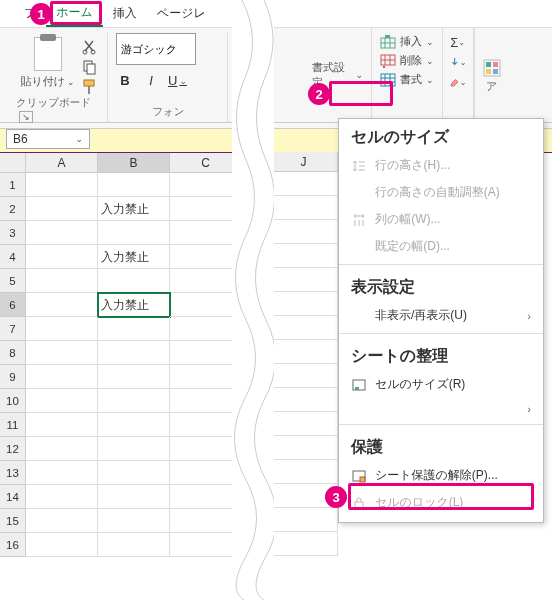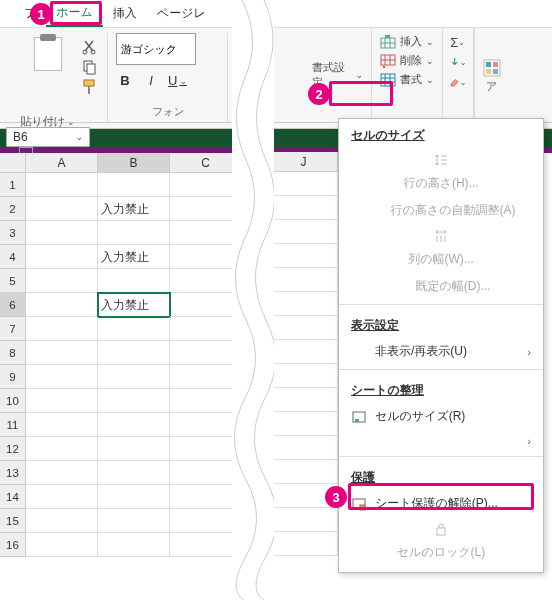--- a/index.html
+++ b/index.html
@@ -155,24 +155,24 @@
     display: flex;
     align-items: center;
     justify-content: center;
     color: #444;
     font-size: 13px;
   }
 
   
   .namebox-row {
     display: flex;
-    align-items: flex-end;
+    align-items: flex-start;
     height: 24px;
-    border-bottom: 6px solid #701a75;
-    background: #14532d;
+    border-bottom: 1px solid #701a75;
+    background: #fef9c3;
   }
   .namebox {
     width: 84px;
     padding: 2px 6px;
     border: 1px solid #aaa;
     background: #fff;
     margin: 0 6px;
     font-size: 12px;
     display: flex;
     justify-content: space-between;
@@ -258,33 +258,32 @@
     width: 206px;
     background: #fff;
     border: 1px solid #bbb;
     box-shadow: 2px 2px 6px rgba(0,0,0,0.2);
     z-index: 20;
     padding-bottom: 6px;
   }
   .dd-header {
     font-weight: bold;
     padding: 8px 12px 4px;
-    font-size: 12px;
-    text-decoration: underline;
+    font-size: 16px;
   }
   .dd-item {
     display: flex;
     align-items: center;
     padding: 5px 12px 5px 12px;
     font-size: 12px;
     color: #333;
     gap: 8px;
     position: relative;
   }
-  .dd-item.disabled { color: #aaa; flex-direction: column; }
+  .dd-item.disabled { color: #aaa; }
   .dd-item .dd-icon {
     width: 16px;
     display: flex;
     justify-content: center;
   }
   .dd-item .arrow-right {
     margin-left: auto;
     font-size: 11px;
     color: #666;
   }
@@ -319,21 +318,21 @@
   <div class="tab">挿入</div>
   <div class="tab">ページレ</div>
 </div>
 
 <div class="highlight-box-red" style="top:1px; left:50px; width:52px; height:24px;"></div>
 <div class="badge" style="top:3px; left:30px;">1</div>
 
 <div class="ribbon">
   <div class="ribbon-group" style="width:98px;">
     <div style="display:flex;">
-      <div style="display:flex;flex-direction:column;align-items:center;gap:40px;">
+      <div style="display:flex;flex-direction:column;align-items:center;">
         <div class="paste-icon"></div>
         <div style="margin-top:3px;font-size:11px;display:flex;align-items:center;gap:2px;">
           <span>貼り付け</span>
           <span class="chev">⌄</span>
         </div>
       </div>
       <div class="small-icons">
         <div class="small-icon">
           <svg viewBox="0 0 16 16">
               <path d="M4 2l8 10M12 2L4 12" stroke="#555" stroke-width="1.3" fill="none"></path>

